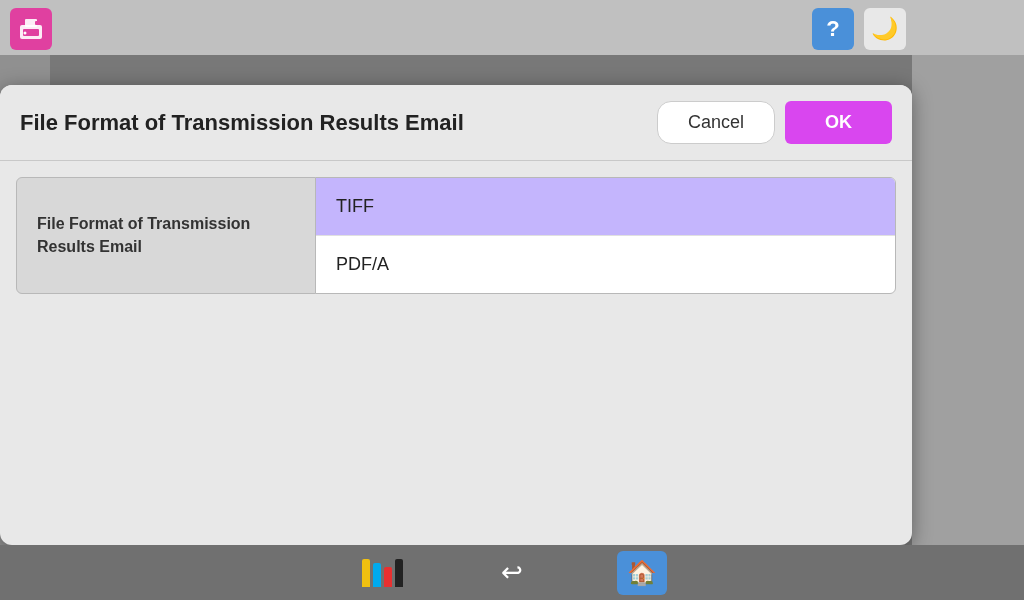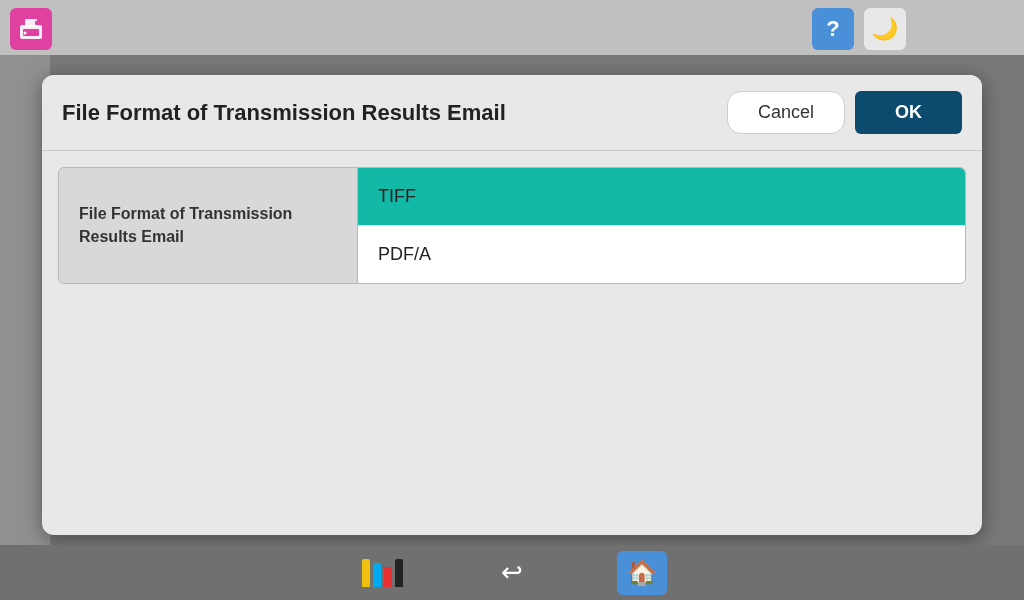--- a/index.html
+++ b/index.html
@@ -94,25 +94,25 @@
       justify-content: center;
       color: white;
       font-size: 20px;
     }
 
     
     .dialog-overlay {
       position: absolute;
       top: 55px;
       left: 0;
-      width: 1024px;
+      width: 912px;
       height: 490px;
       background: rgba(80,80,80,0.5);
       display: flex;
-      align-items: center;
+      align-items: flex-end;
       justify-content: center;
       padding-top: 10px;
     }
 
     
     .dialog {
       background: #e8e8e8;
       border-radius: 12px;
       width: 940px;
       min-height: 460px;
@@ -145,21 +145,21 @@
       background: white;
       border: 1px solid #ccc;
       border-radius: 14px;
       font-size: 18px;
       cursor: pointer;
       color: #333;
     }
 
     .btn-ok {
       padding: 10px 40px;
-      background: #0c4a6e;
+      background: #d946ef;
       border: none;
       border-radius: 6px;
       font-size: 18px;
       cursor: pointer;
       color: white;
       font-weight: bold;
     }
 
     
     .dialog-content {
@@ -200,21 +200,21 @@
       color: #222;
       cursor: pointer;
       border-bottom: 1px solid #e0e0e0;
     }
 
     .dropdown-item:last-child {
       border-bottom: none;
     }
 
     .dropdown-item.selected {
-      background: #14b8a6;
+      background: #c4b5fd;
       font-weight: normal;
     }
 
     
     .bottom-bar {
       position: absolute;
       bottom: 0;
       left: 0;
       width: 1024px;
       height: 55px;

